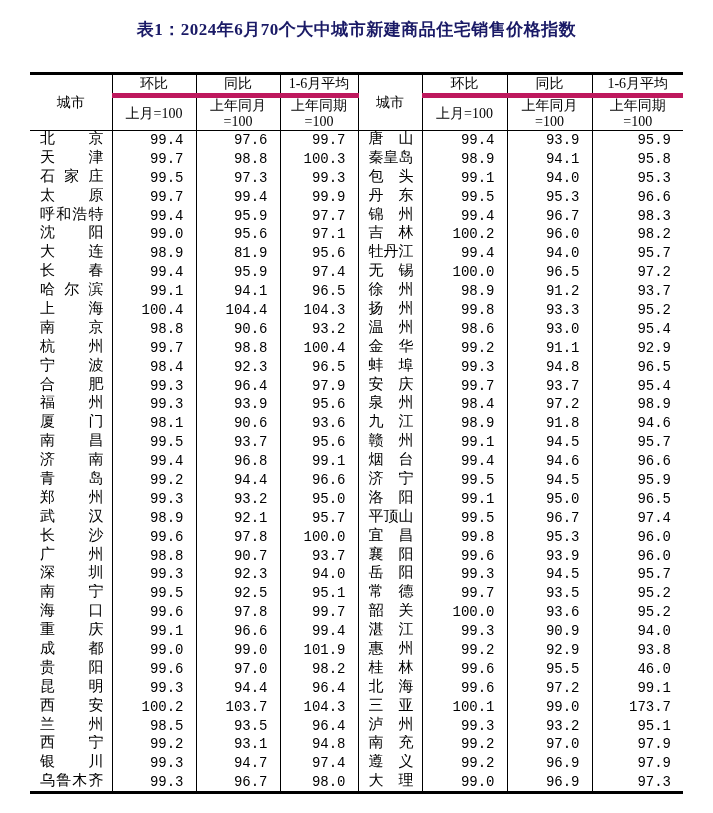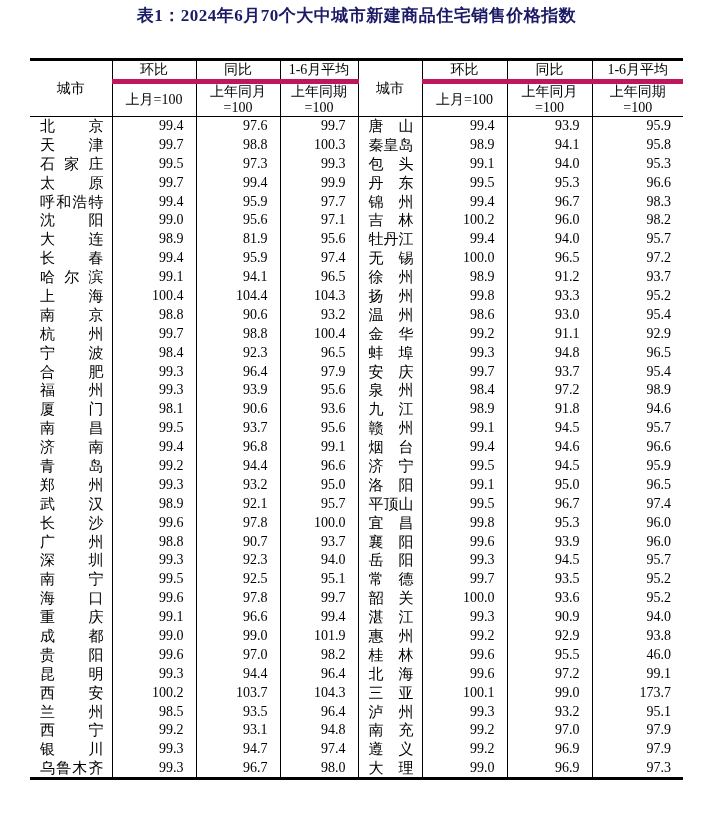--- a/index.html
+++ b/index.html
@@ -9,21 +9,21 @@
     width: 713px;
     height: 813px;
     overflow: hidden;
     font-family: "Liberation Serif", "DejaVu Serif", serif;
     color: #000000;
   }
   .page {
     width: 713px;
     height: 606px;
     box-sizing: border-box;
-    padding-top: 4px;
+    padding-top: 18px;
   }
   .title {
     text-align: center;
     font-size: 17px;
     font-weight: bold;
     line-height: 24px;
     letter-spacing: 0.5px;
   }
   table.price-table {
     border-collapse: collapse;
@@ -41,21 +41,21 @@
     font-size: 14px;
     overflow: hidden;
   }
   .no-left { border-left: none; }
   thead tr.h1 { height: 21px; }
   thead tr.h2 { height: 34px; }
   thead th.stat { border-bottom: 5px solid #be185d; }
   thead th.city-h { border-bottom: 1px solid #000; }
   thead tr.h2 th { border-bottom: 1px solid #000; white-space: pre-line; line-height: 16px; }
   thead th { text-align: center; }
-  tbody tr { height: 18.9px; }
+  tbody tr { height: 18.9px; font-family: Liberation Mono, monospace; }
   td.num-cell {
     text-align: right;
     padding-right: 12px;
   }
   td.city-cell { padding: 0 8px 0 10px; }
   .city-name {
     font-size: 15px;
     text-align: justify;
     text-align-last: justify;
     line-height: 18px;

